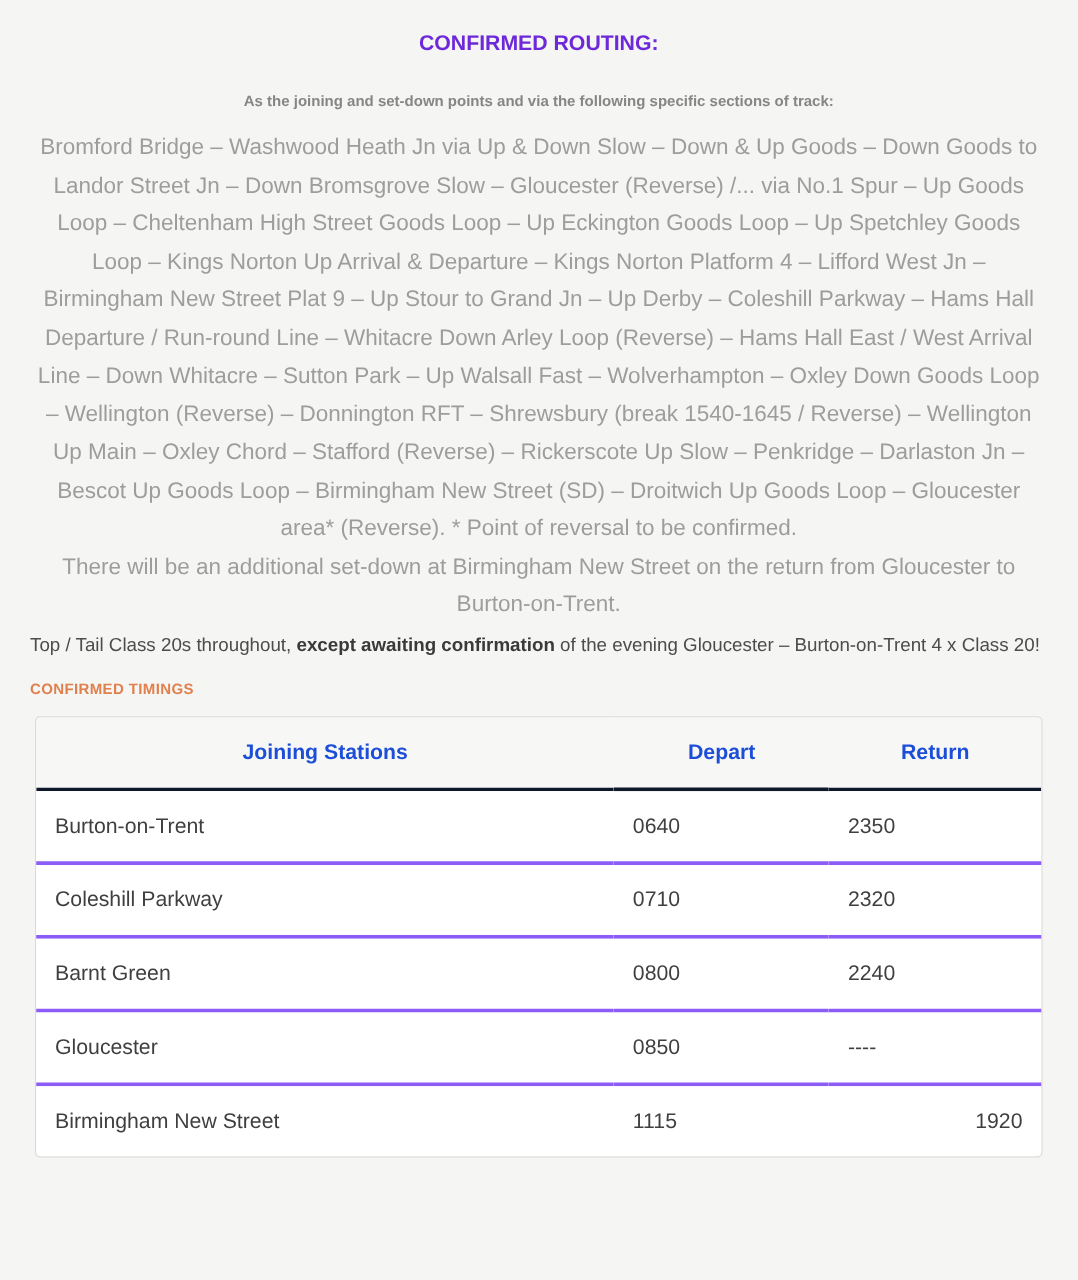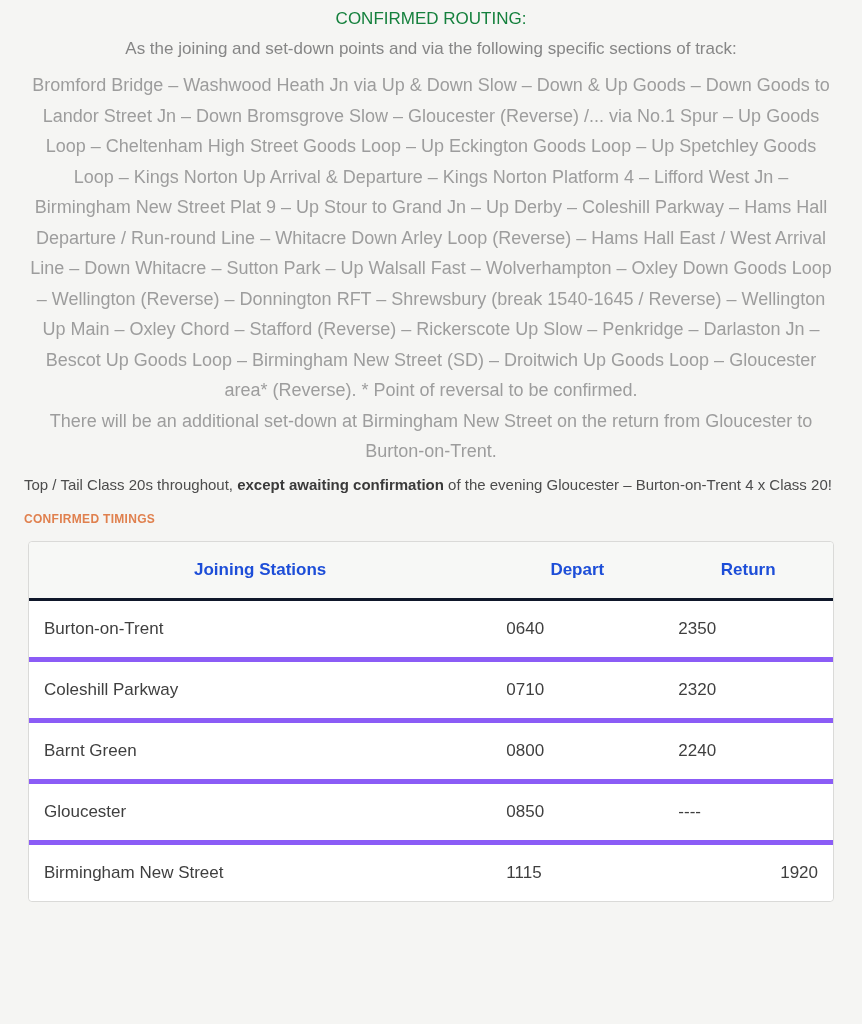--- a/index.html
+++ b/index.html
@@ -10,32 +10,32 @@
   }
   .page {
     width: 862px;
     height: 1024px;
     box-sizing: border-box;
     padding: 4px 24px 0 24px;
     background: #f5f5f3;
     overflow: hidden;
   }
   .title {
-    margin: 0;
+    margin: 16px;
     text-align: center;
     font-size: 17px;
-    font-weight: normal;
+    font-weight: bold;
     line-height: 30px;
-    color: #15803d;
+    color: #6d28d9;
   }
   .subtitle {
     margin: 0;
     text-align: center;
-    font-size: 17px;
-    font-weight: normal;
+    font-size: 12px;
+    font-weight: bold;
     line-height: 30px;
     color: #868686;
   }
   .route {
     margin: 6px 0 0 0;
     text-align: center;
     font-size: 18px;
     line-height: 30.5px;
     color: #9d9d9d;
   }
@@ -69,21 +69,21 @@
     background: #f7f8f6;
     text-align: center;
     font-size: 17px;
     font-weight: bold;
     color: #1d4ed8;
     padding: 18px 15px;
     border-bottom: 3px solid #0f172a;
   }
   .timings-table td {
     padding: 18px 15px;
-    border-bottom: 5px solid #8b5cf6;
+    border-bottom: 3px solid #8b5cf6;
     background: #ffffff;
   }
   .timings-table tr:last-child td { border-bottom: none; }
   .timings-table tr:first-child th:first-child { border-top-left-radius: 4px; }
   .timings-table tr:first-child th:last-child { border-top-right-radius: 4px; }
   .timings-table tr:last-child td:first-child { border-bottom-left-radius: 4px; }
   .timings-table tr:last-child td:last-child { border-bottom-right-radius: 4px; text-align: right; }
   .col-station { width: 57.5%; }
   .col-depart  { width: 21.4%; }
   .col-return  { width: 21.1%; }

